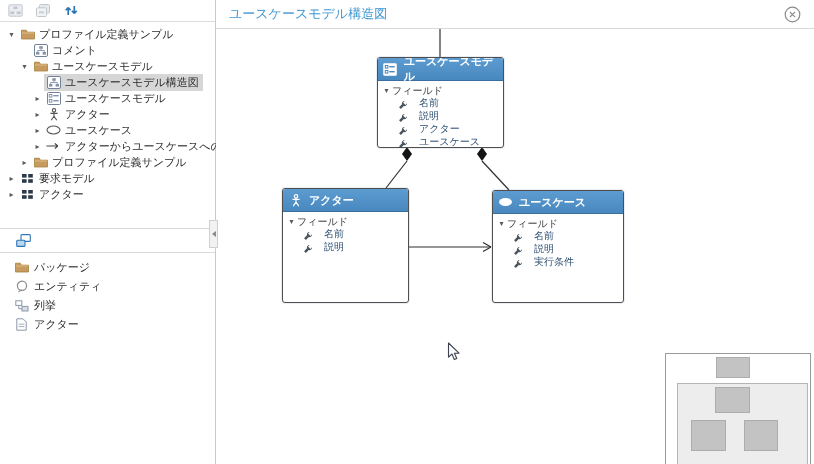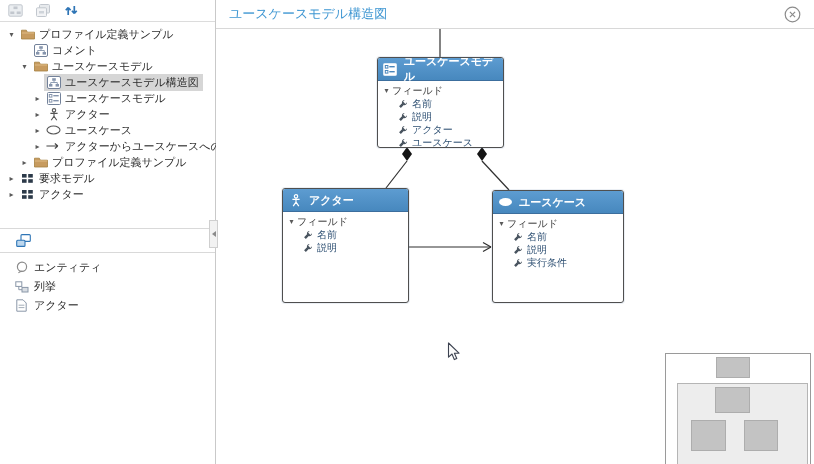--- a/index.html
+++ b/index.html
@@ -41,21 +41,21 @@
 
   
   .node { position:absolute; background:#fff; border:1px solid #4f4f4f; border-radius:3px;
     overflow:hidden; box-shadow:0 0 0 1px rgba(120,150,180,.15); }
   .node-header { height:23px; background:linear-gradient(#5d9cd1,#4788be); display:flex; align-items:center;
     gap:6px; padding-left:5px; border-bottom:1px solid #3c6e9d; }
   .node-title { color:#fff; font-size:11px; font-weight:bold; }
   .node-body { padding-top:3px; }
   .grow { height:13px; display:flex; align-items:center; font-size:10px; color:#3d3d3d; padding-left:3px; }
   .grow .expander { width:11px; flex:0 0 11px; }
-  .frow { height:13px; display:flex; align-items:center; gap:2px; padding-left:17px; font-size:10px; color:#2d4f72; }
+  .frow { height:13px; display:flex; align-items:flex-end; gap:9px; padding-left:17px; font-size:10px; color:#2d4f72; }
 
   
   .minimap { position:absolute; left:449px; top:324px; width:146px; height:112px;
     background:#fff; border:1px solid #9a9a9a; }
   .mm-rect { position:absolute; background:#c3c3c3; border:1px solid #adadad; }
   .mm-view { position:absolute; left:11px; top:29px; width:131px; height:82px; background:#ededed; border:1px solid #b5b5b5; }
 
   .cursor { position:absolute; left:231px; top:313px; z-index:9; }
 </style>
 </head>
@@ -243,20 +243,29 @@
         <span class="tbtn">
           <span class="ic">
             <svg width="15" height="13" viewBox="0 0 15 13">
               <rect x="5" y="0.6" width="9.3" height="6.8" rx="1" fill="#fff" stroke="#2e75b6" stroke-width="1.1"></rect>
               <rect x="0.7" y="6.2" width="8.3" height="6.2" rx="1" fill="#bdd7ee" stroke="#2e75b6" stroke-width="1.1"></rect>
             </svg>
           </span>
         </span>
       </div>
     <div class="palette">
+        <div class="prow">
+          <span class="ic">
+            <svg width="14" height="11" viewBox="0 0 14 11">
+              <path d="M0.5 2 L0.5 10 L13.5 10 L13.5 3.2 L6.4 3.2 L5.3 1.2 L0.5 1.2 Z" fill="#c79b5f" stroke="#a5803f" stroke-width="0.8"></path>
+              <path d="M0.8 4 H13.2" stroke="#dcb981" stroke-width="1.1"></path>
+            </svg>
+          </span>
+          <span>パッケージ</span>
+        </div>
         <div class="prow">
           <span class="ic">
             <svg width="14" height="13" viewBox="0 0 14 13">
               <circle cx="7" cy="5.8" r="4.6" fill="none" stroke="#8b8b8b" stroke-width="1.2"></circle>
               <path d="M3.4 11.8 Q5.2 10.2 7.2 10.4" stroke="#8b8b8b" stroke-width="1.1" fill="none"></path>
             </svg>
           </span>
           <span>エンティティ</span>
         </div>
         <div class="prow">

